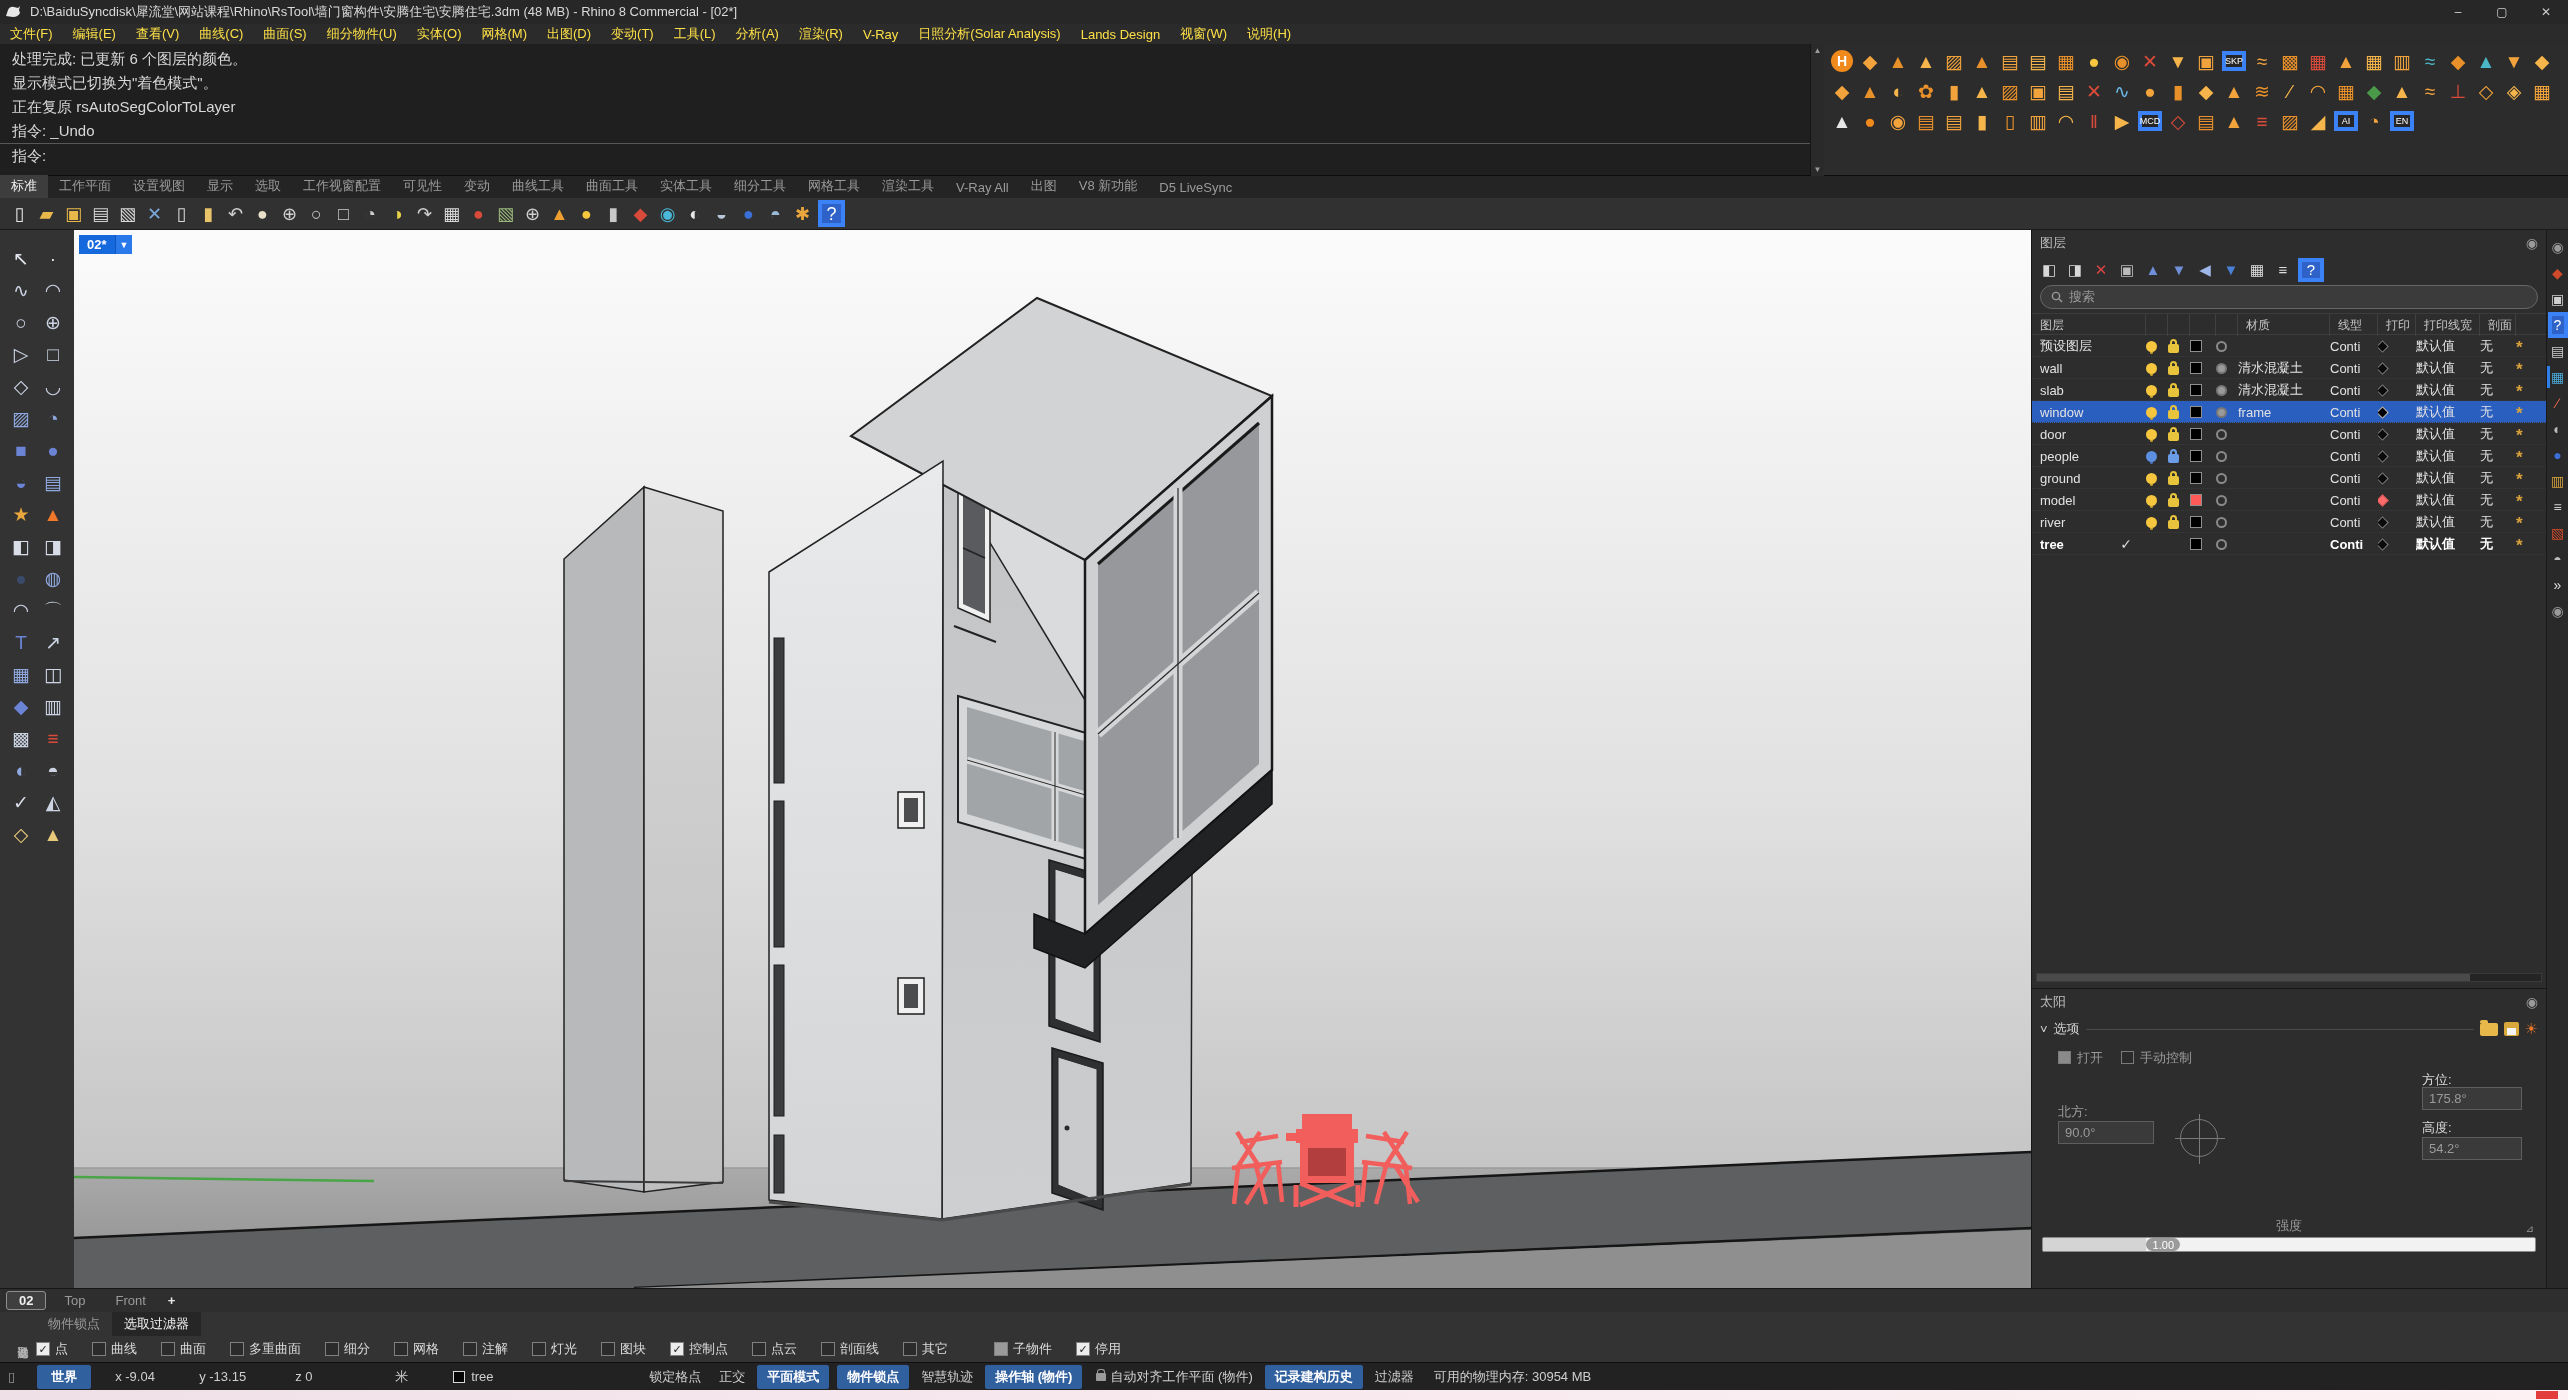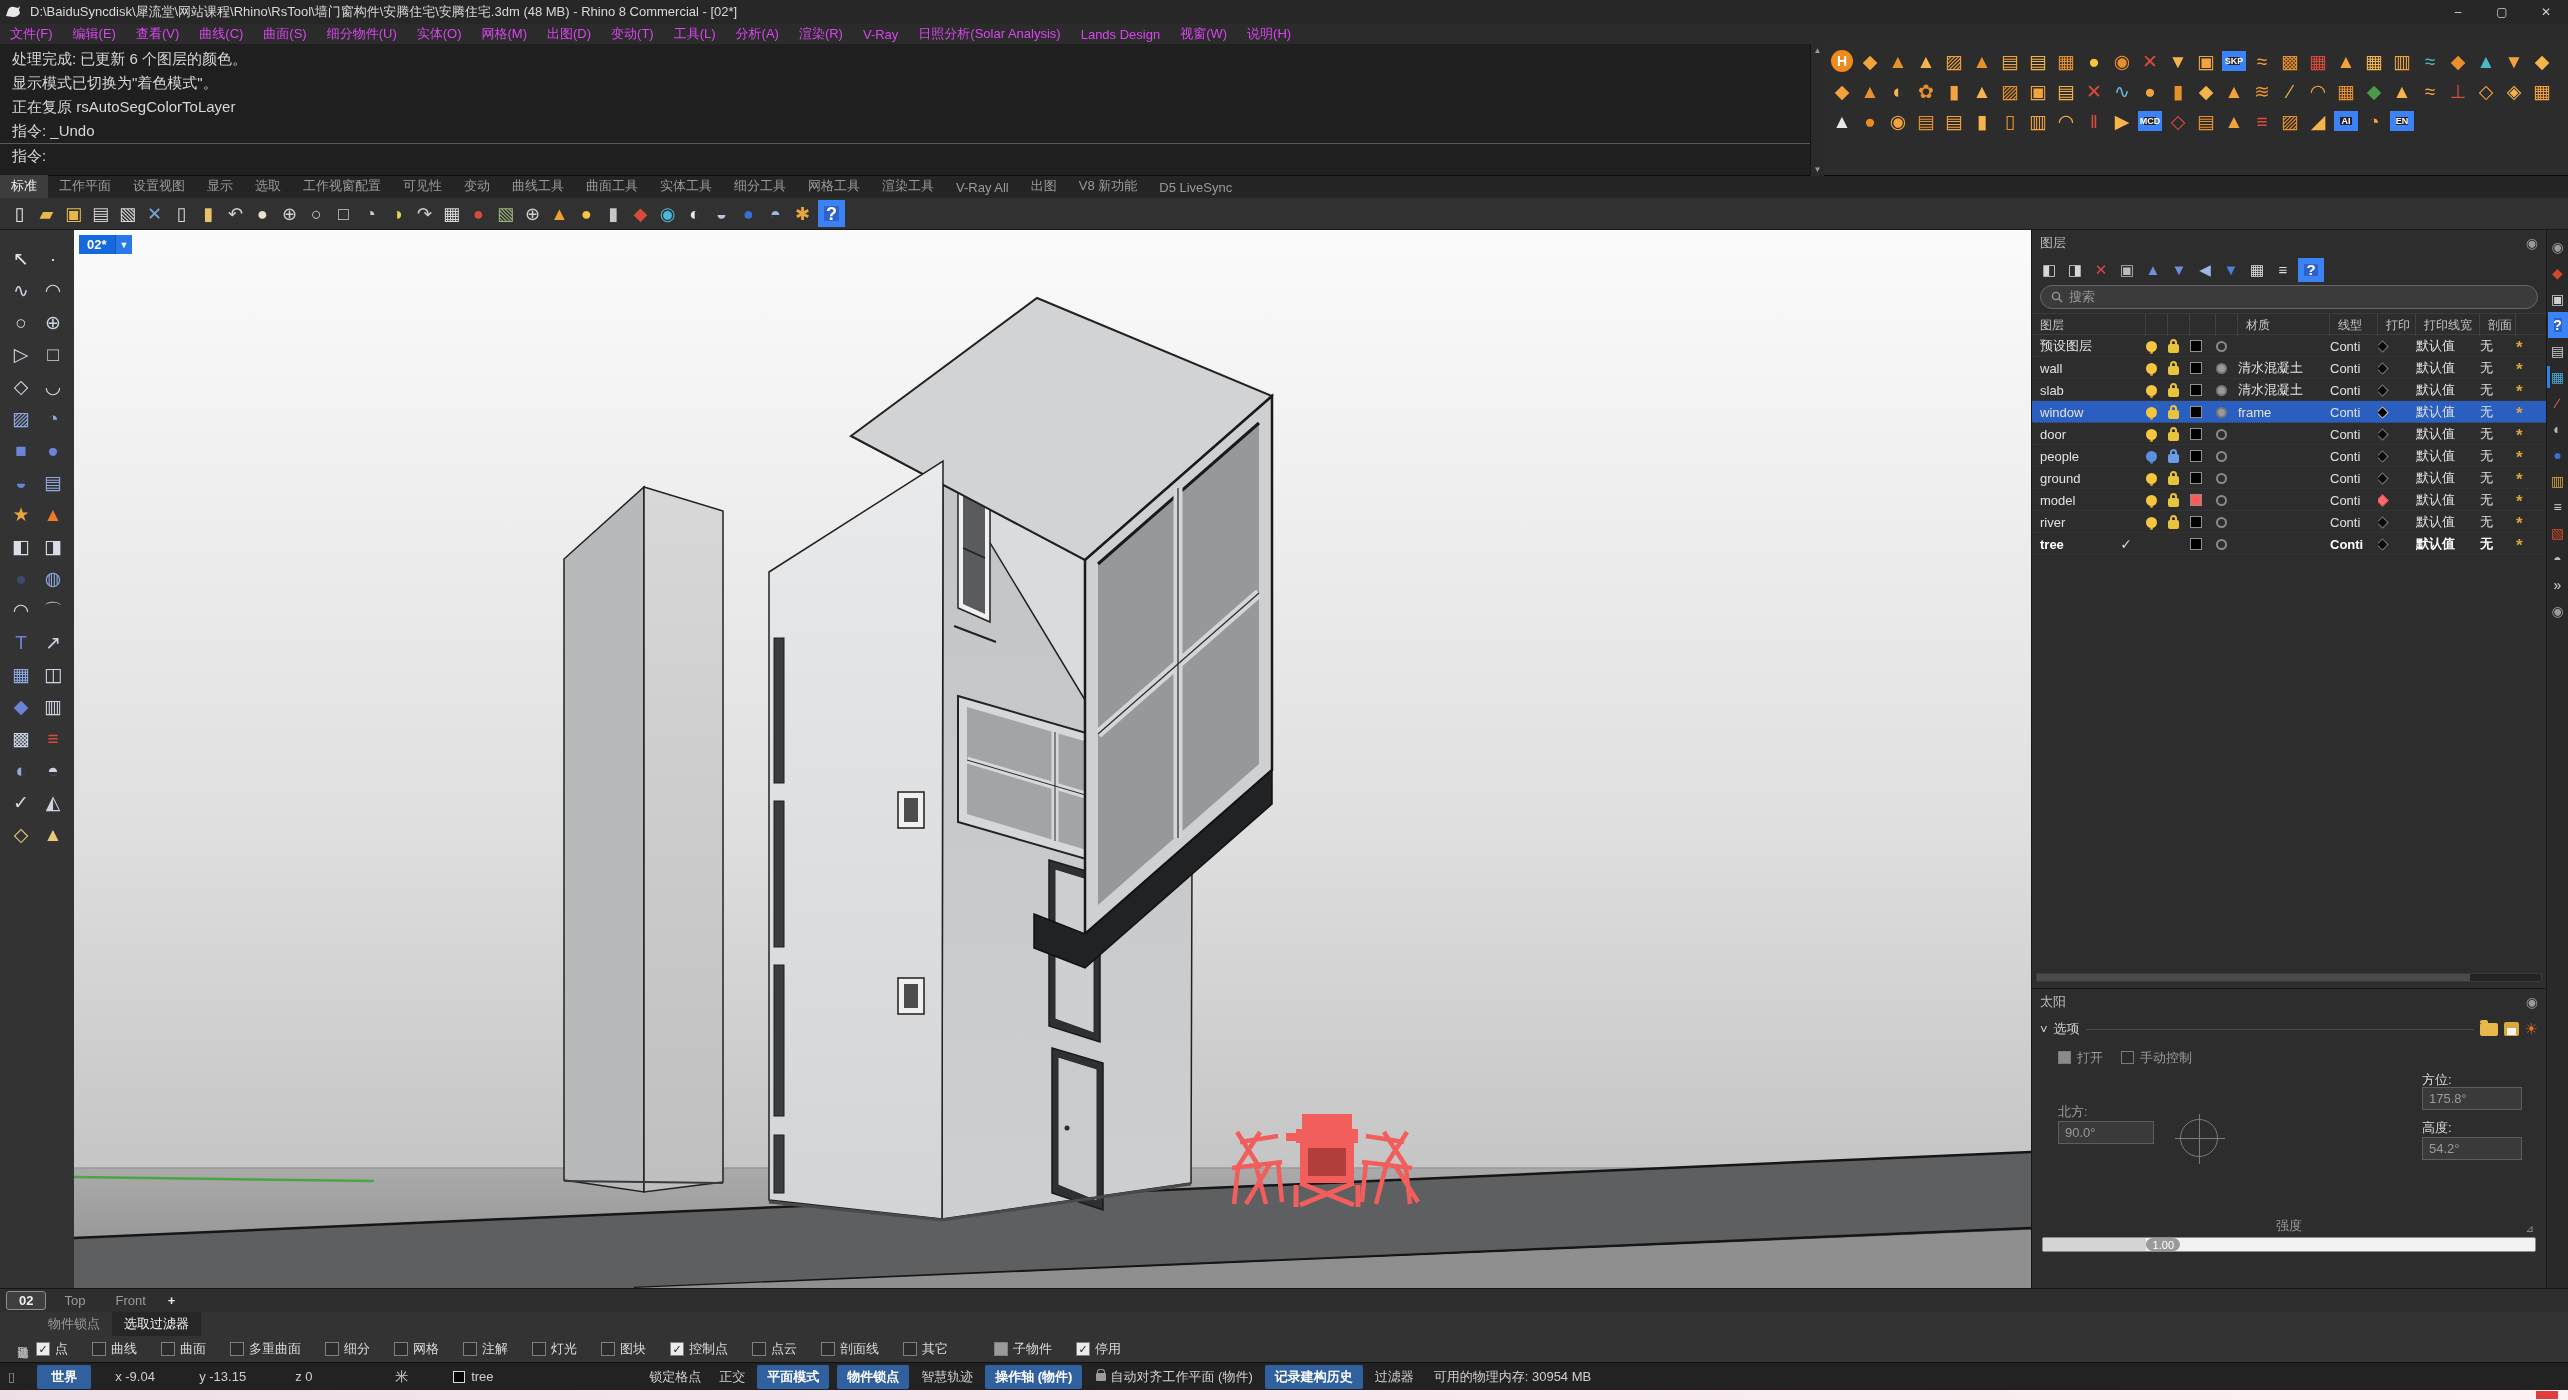--- a/index.html
+++ b/index.html
@@ -7,35 +7,35 @@
   body { font-family:"Liberation Sans","DejaVu Sans",sans-serif; }
   #app { position:relative; width:2568px; height:1400px; overflow:hidden; background:#2b2b2b; }
 
   
   #titlebar { position:absolute; left:0; top:0; width:2568px; height:24px; background:#272727; display:flex; align-items:center; color:#d9d9d9; font-size:13px; }
   #titlebar .logo { width:18px; height:16px; margin:0 8px 0 4px; }
   #titlebar .wbtns { margin-left:auto; display:flex; }
   #titlebar .wbtn { width:44px; height:24px; display:flex; align-items:center; justify-content:center; color:#cfcfcf; font-size:12px; }
 
   
-  #menubar { position:absolute; left:0; top:24px; width:2568px; height:20px; background:#2b2b2b; display:flex; align-items:flex-start; color:#d946ef; font-size:13px; }
+  #menubar { position:absolute; left:0; top:24px; width:2568px; height:20px; background:#2b2b2b; display:flex; align-items:flex-start; color:#fde047; font-size:13px; }
   #menubar .mitem { padding:0 10px; height:20px; display:flex; align-items:center; white-space:nowrap; }
 
   
   #cmdarea { position:absolute; left:0; top:44px; width:1810px; height:132px; background:#1f1f1f; color:#d8d8d8; font-size:15px; border-bottom:1px solid #0c0c0c; }
   #cmdhist { padding:3px 0 0 12px; }
   #cmdhist .cline { height:24px; line-height:24px; white-space:nowrap; }
   #cmdprompt { border-top:1px solid #585858; height:24px; line-height:23px; padding-left:12px; }
   #cmdscroll { position:absolute; left:1810px; top:44px; width:14px; height:132px; background:#2a2a2a; border-left:1px solid #151515; display:flex; flex-direction:column; justify-content:space-between; align-items:center; color:#9a9a9a; font-size:8px; padding:2px 0; }
 
   
   #plugingrid { position:absolute; left:1824px; top:44px; width:744px; height:132px; background:#2c2c2c; border-bottom:1px solid #0c0c0c; padding:2px 0 0 4px; }
   #plugingrid .prow { display:flex; height:30px; align-items:center; }
   .icn { width:28px; height:28px; display:inline-flex; align-items:center; justify-content:center; font-size:19px; line-height:1; color:#f2a33c; flex:0 0 auto; }
-  .icn.badge { font-size:9px; font-weight:bold; background:#262626; border:6px solid #3b82f6; width:24px; height:20px; margin:0 2px; color:#fff; }
+  .icn.badge { font-size:9px; font-weight:normal; background:#262626; border:4px solid #3b82f6; width:24px; height:20px; margin:0 2px; color:#fff; }
   .icn.round { border-radius:50%; background:#f08a1d; color:#fff; font-size:14px; font-weight:bold; width:22px; height:22px; margin:0 3px; }
 
   
   #tabsrow { position:absolute; left:0; top:176px; width:2568px; height:22px; background:#242424; display:flex; align-items:flex-end; color:#9a9a9a; font-size:13px; }
   #tabsrow .ttab { padding:2px 11px 3px; white-space:nowrap; }
   #tabsrow .ttab.active { background:#3d3d3d; color:#f0f0f0; }
 
   
   #iconsrow { position:absolute; left:0; top:198px; width:2568px; height:32px; background:#313131; border-bottom:1px solid #1a1a1a; display:flex; align-items:center; padding-left:6px; }
   #iconsrow .icn { width:27px; height:27px; font-size:18px; color:#d8d8d8; }

